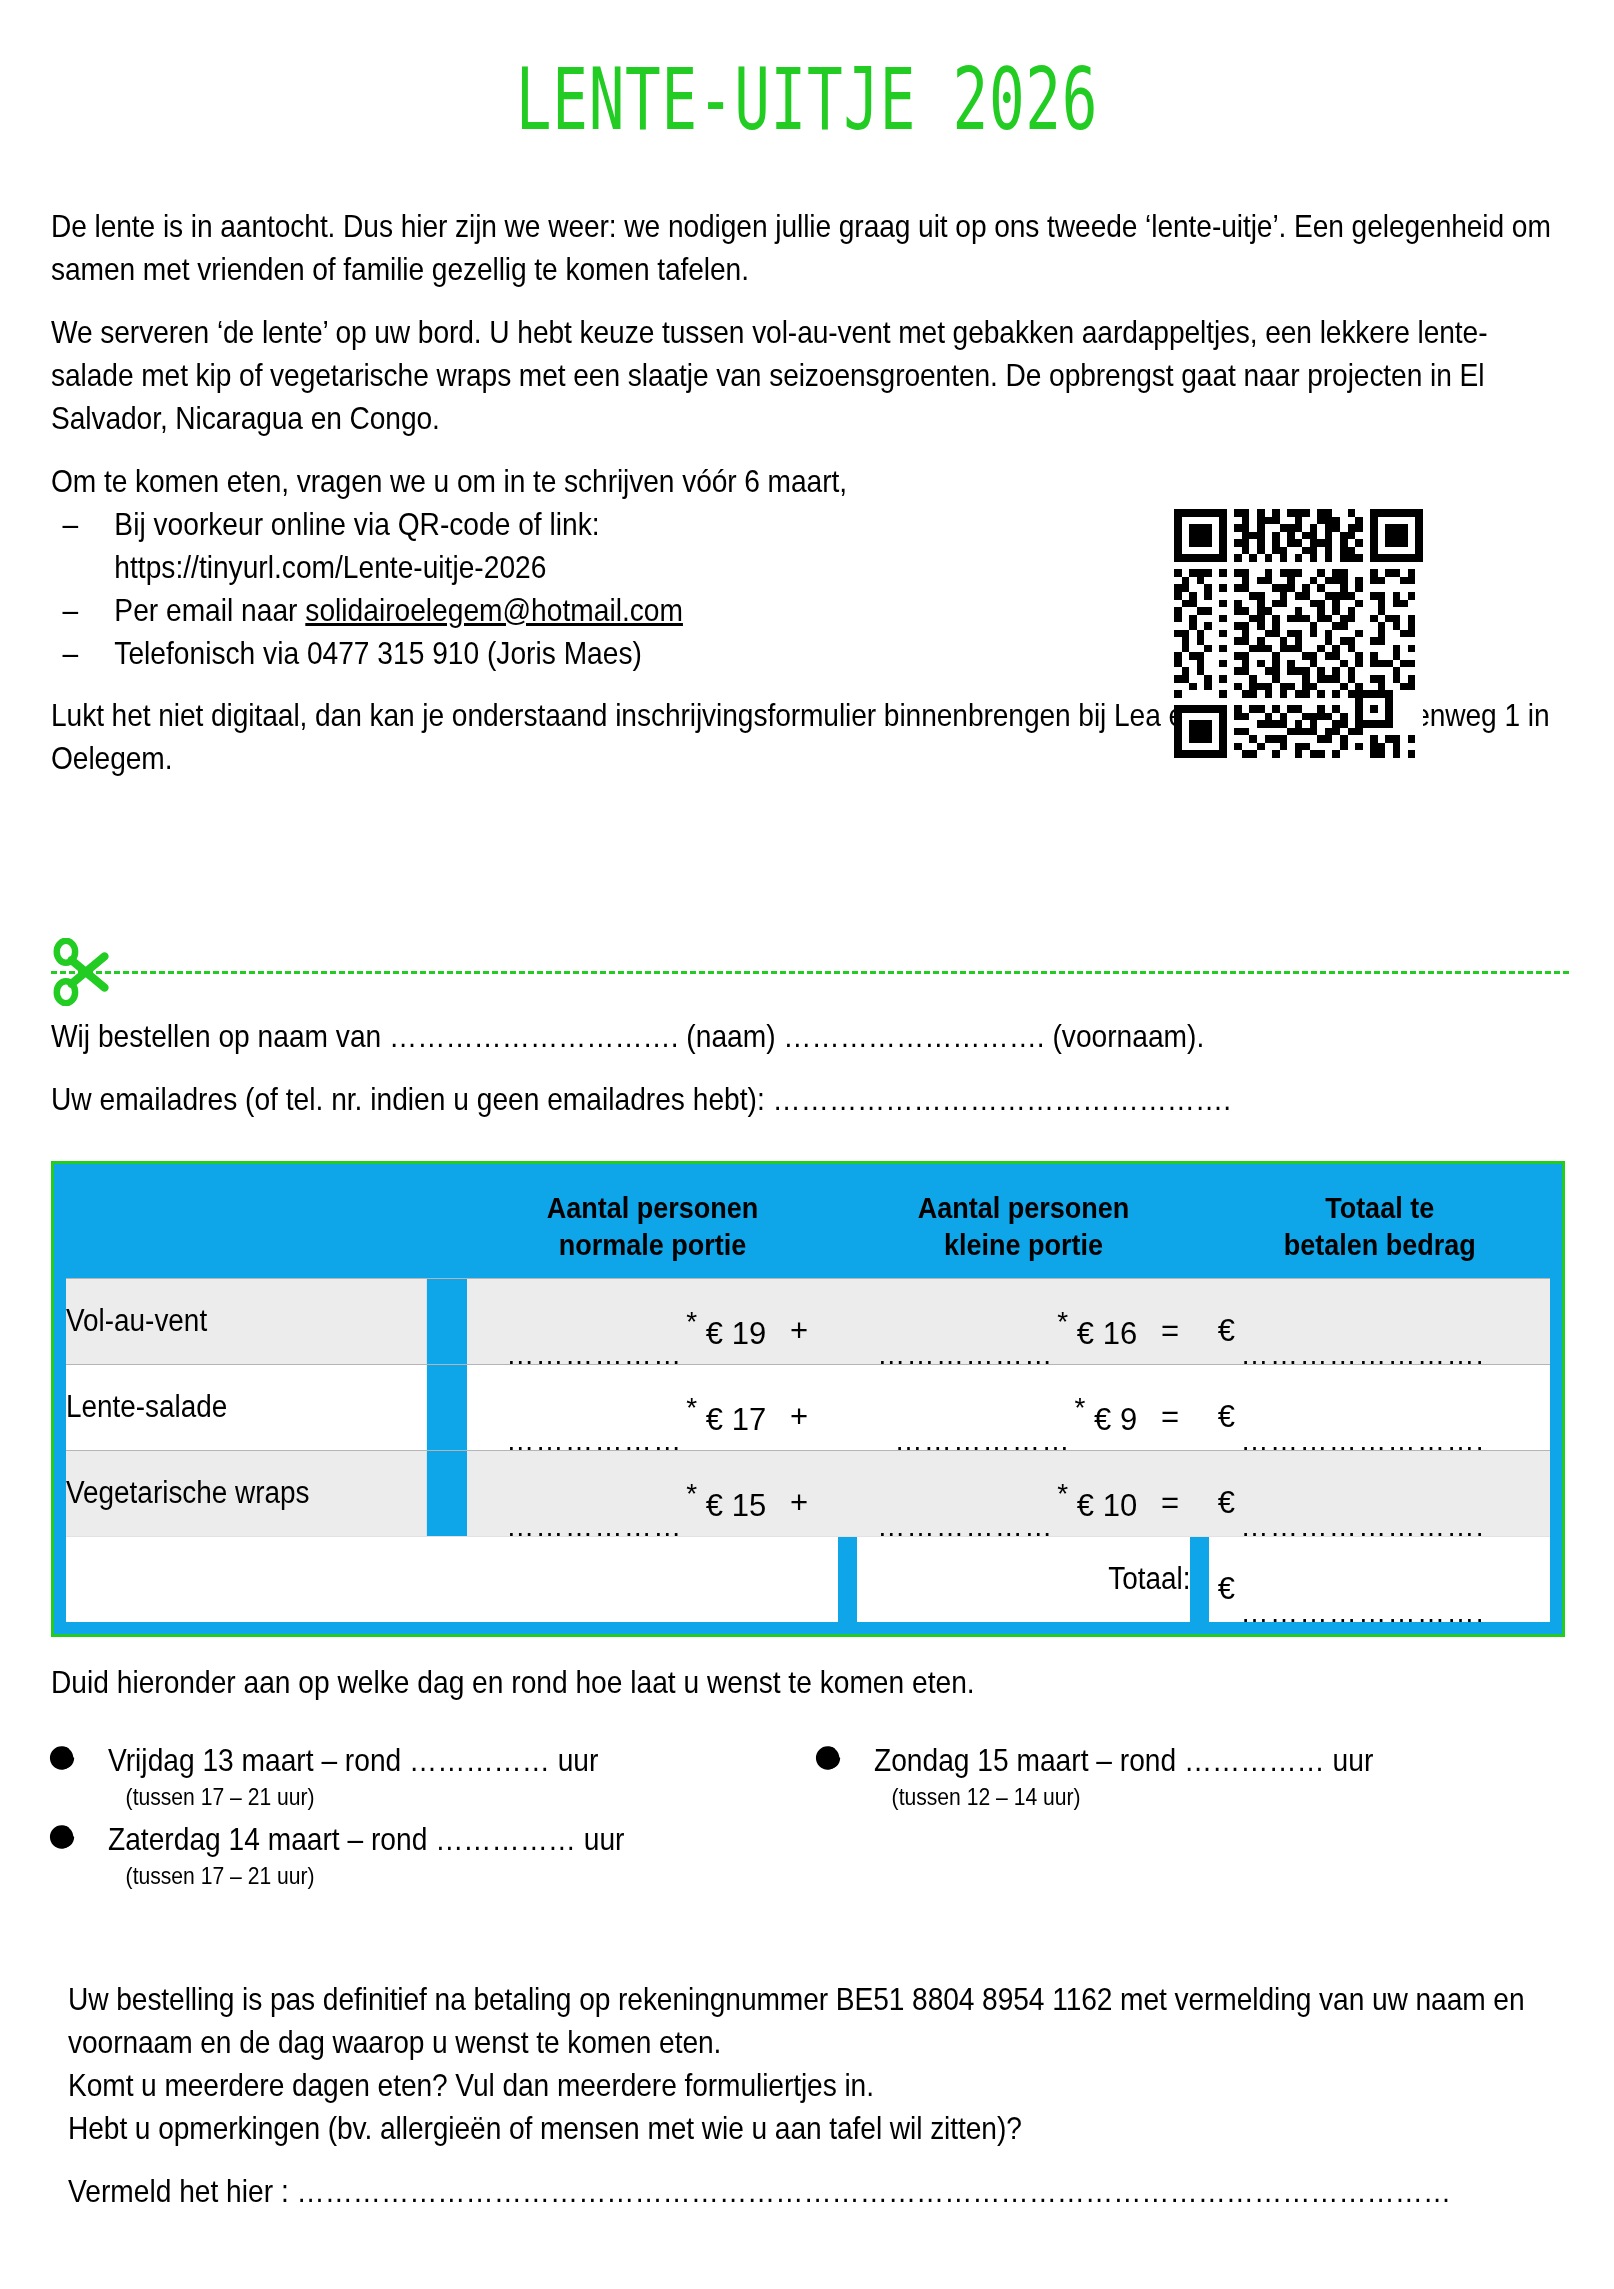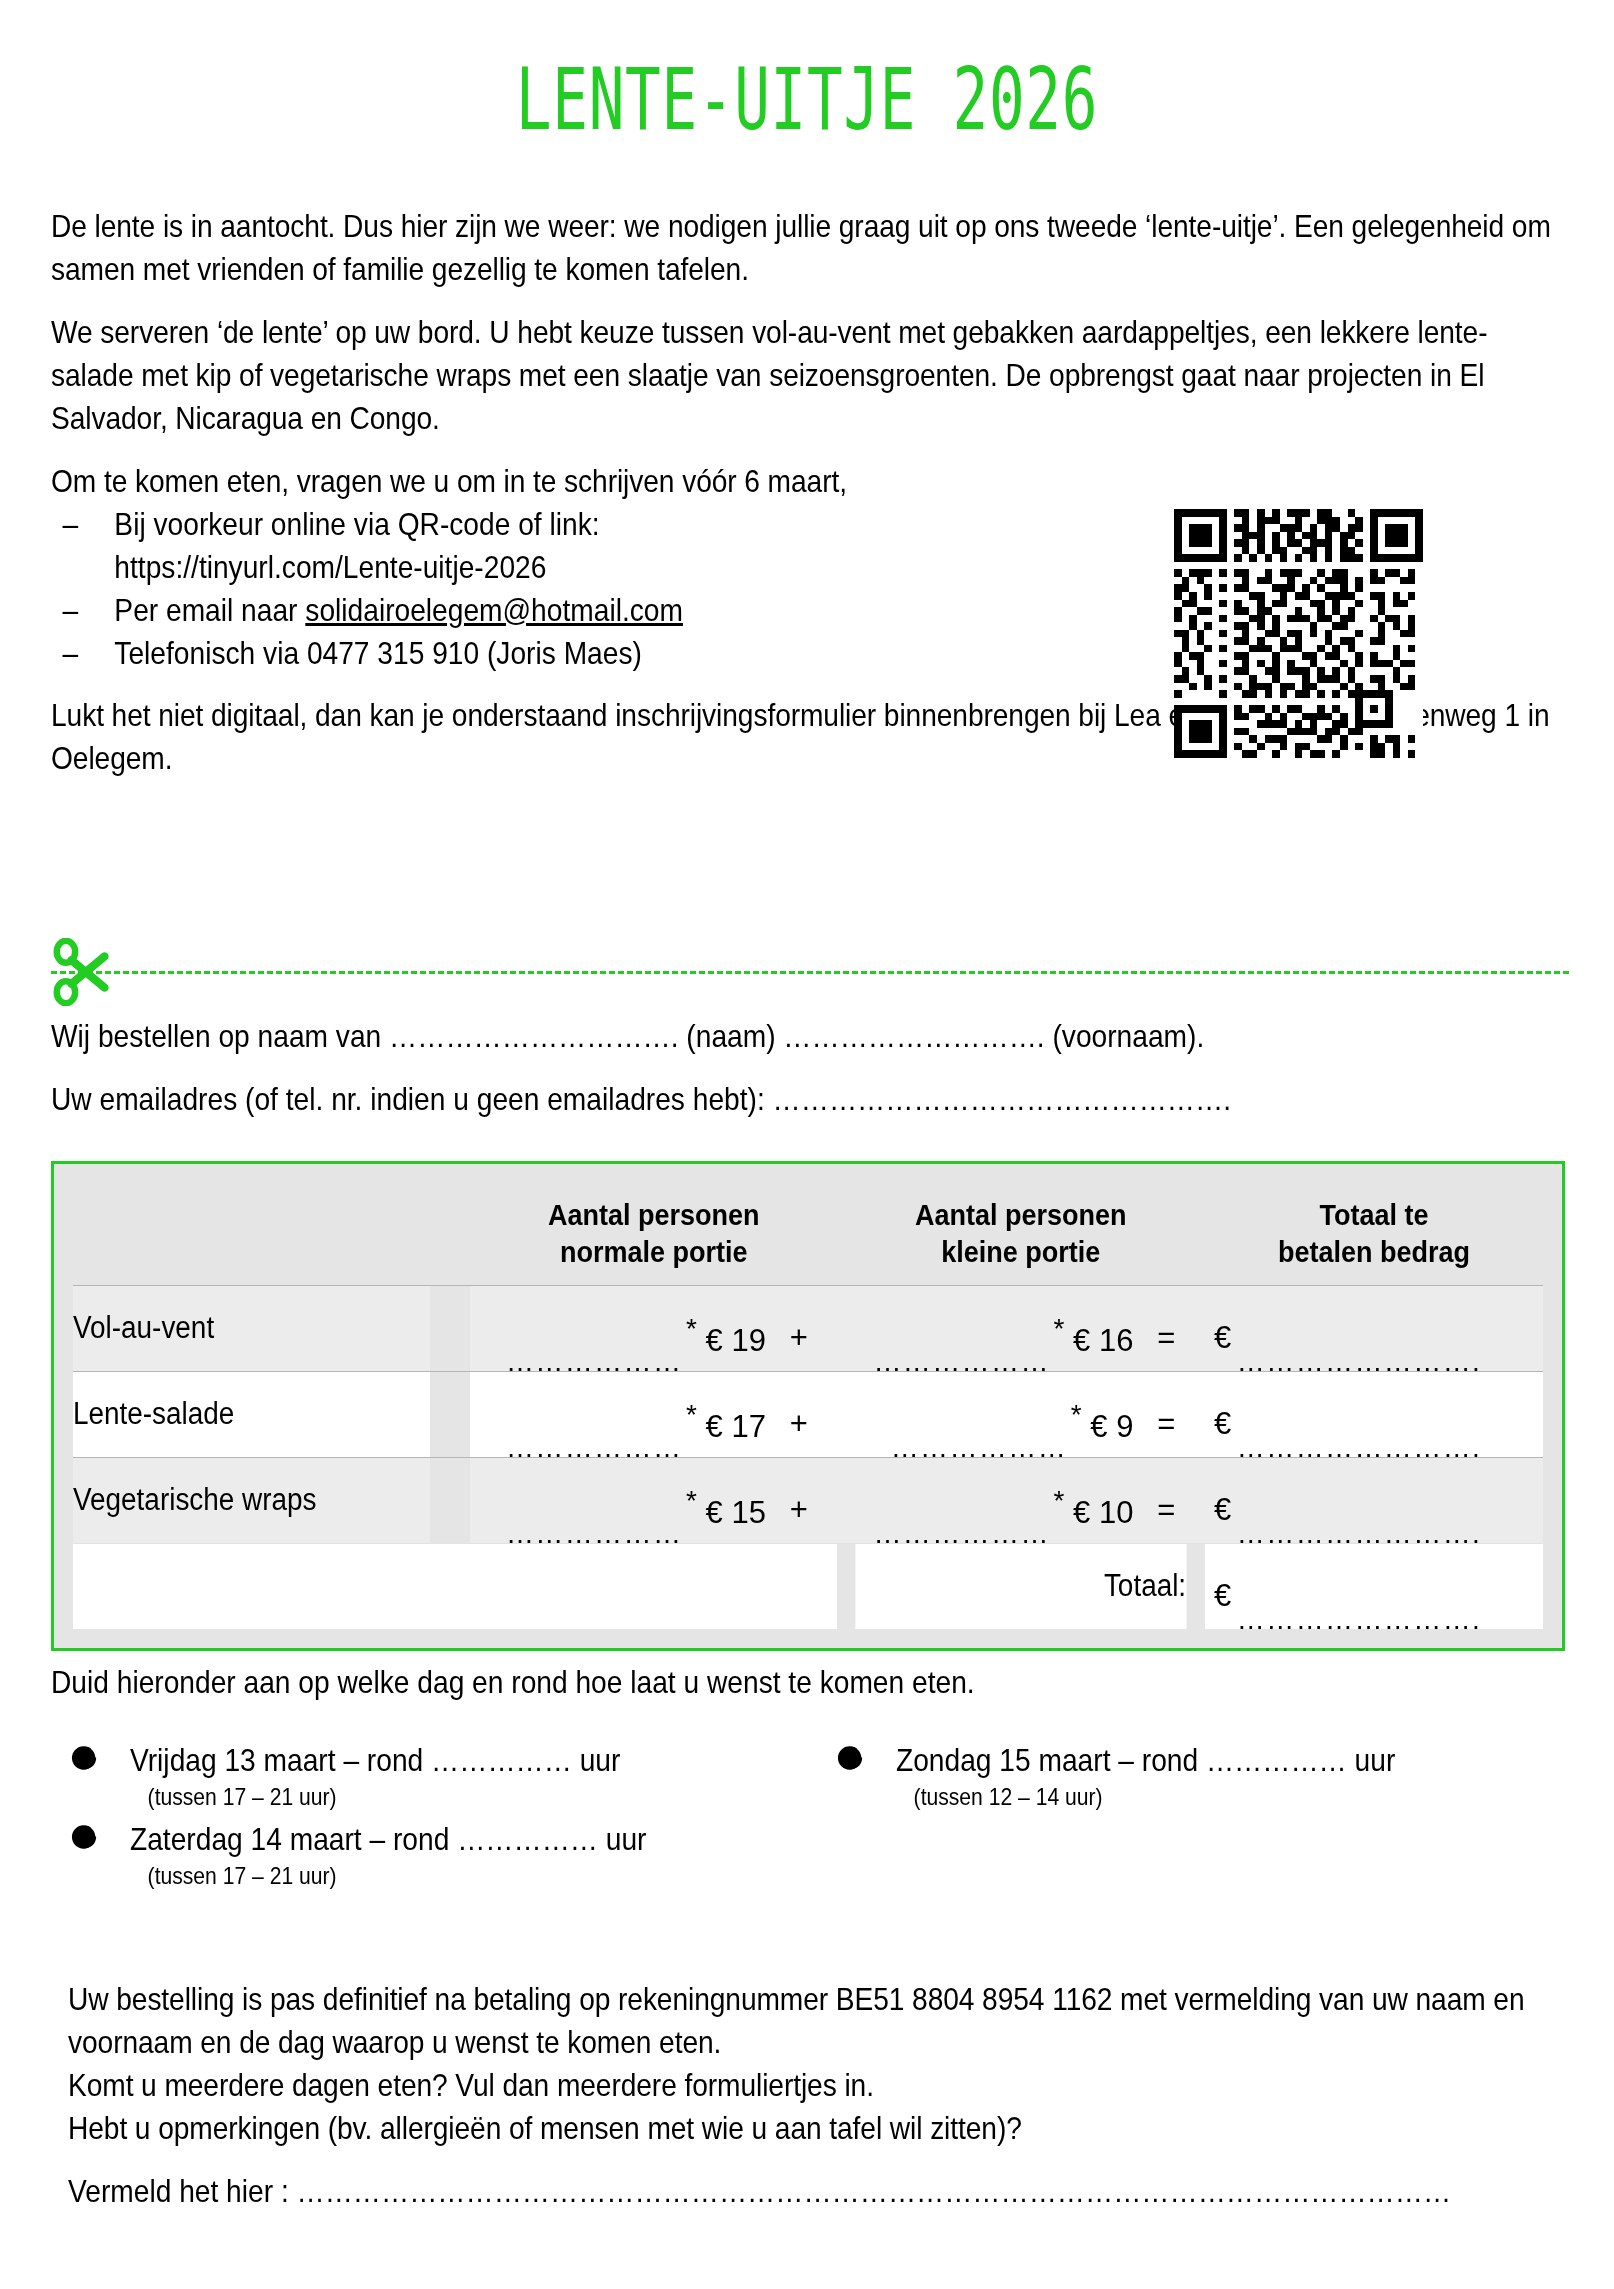--- a/index.html
+++ b/index.html
@@ -136,22 +136,22 @@
   .dotfill { letter-spacing: 0px; }
 
   
   .order-table-wrap {
     position: absolute;
     left: 51px;
     top: 1161px;
     width: 1514px;
     border: 3.7px solid #22cc22;
     box-sizing: border-box;
-    background: #e5e5e5;
-    padding: 19px;
+    background: #0ea5e9;
+    padding: 12px;
   }
   table.order {
     width: 100%;
     border-collapse: collapse;
     table-layout: fixed;
   }
   table.order td, table.order th {
     padding: 0;
     vertical-align: middle;
     border: none;
@@ -243,21 +243,21 @@
   .totaal-label {
     text-align: right;
     font-size: 31px;
     padding-right: 13px;
     transform: scaleX(0.9);
   }
 
   
   .days {
     position: absolute;
-    left: 64px;
+    left: 42px;
     top: 1740px;
     width: 1532px;
   }
   .dayrow {
     display: flex;
     width: 100%;
   }
   .daycol { width: 50%; }
   .dayopt {
     position: relative;

